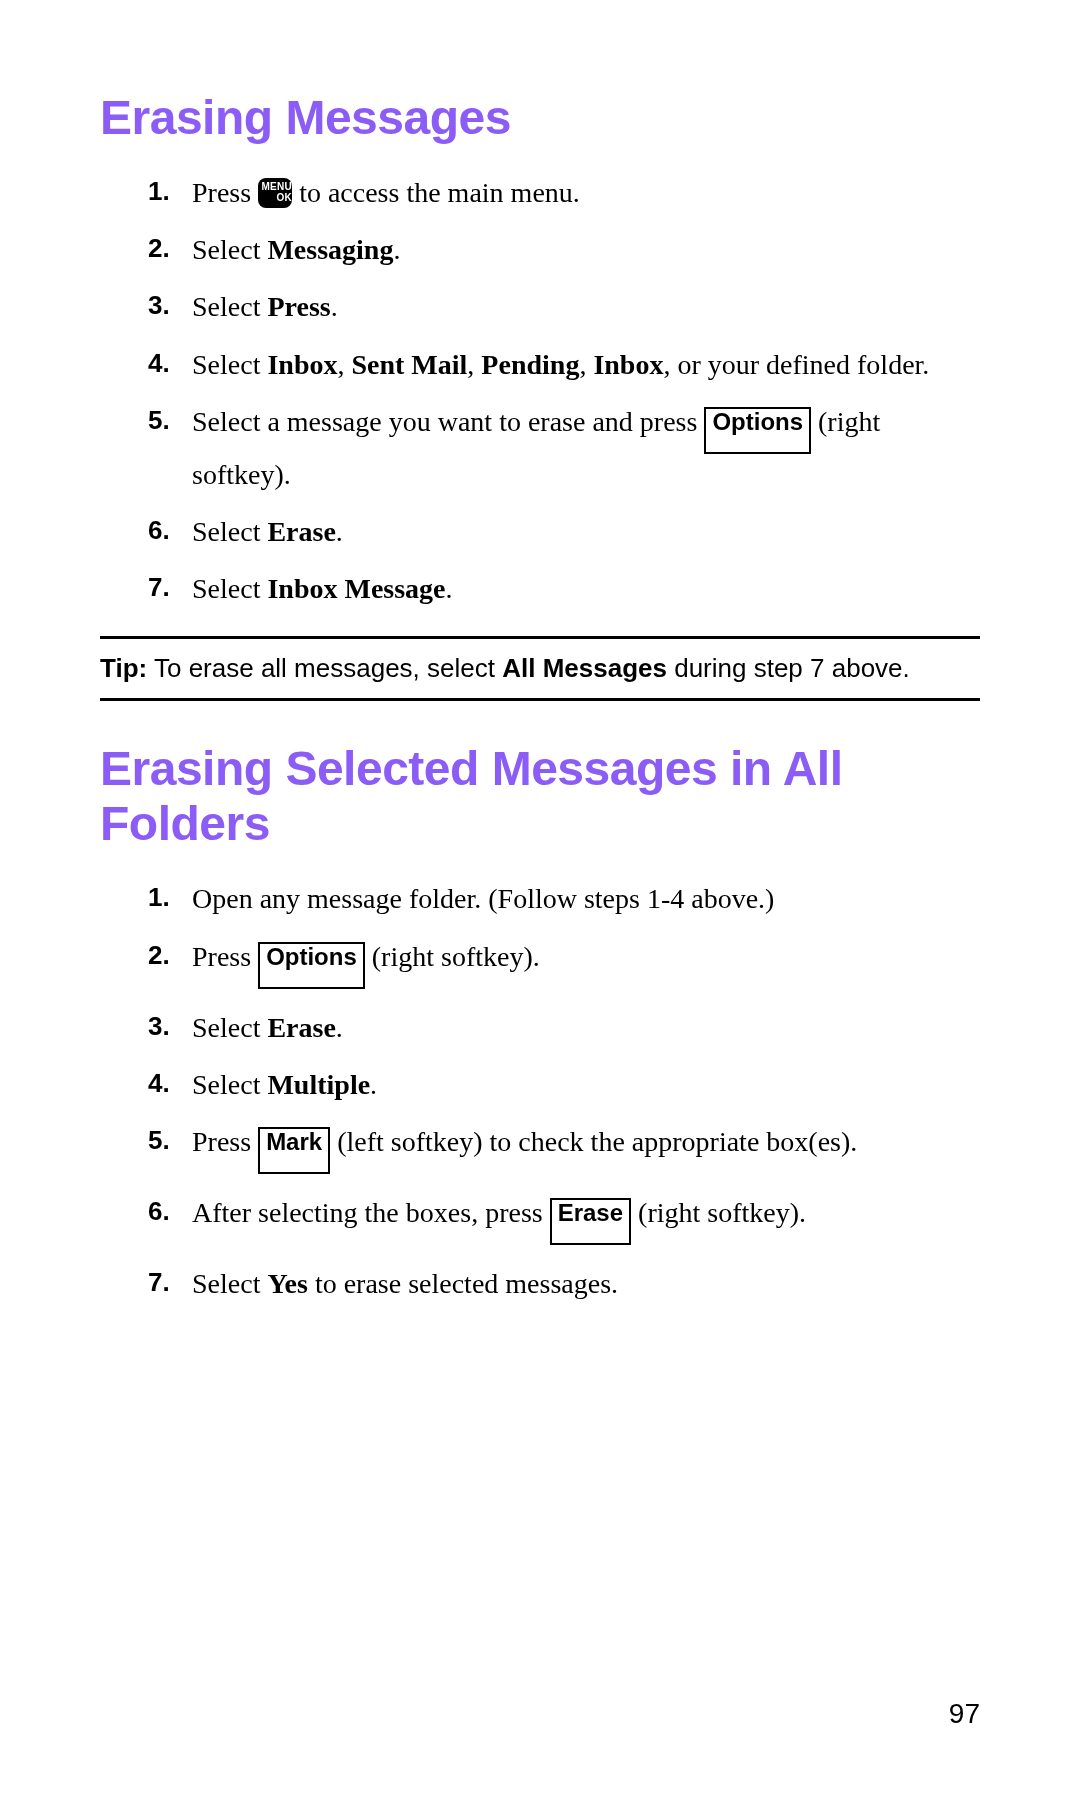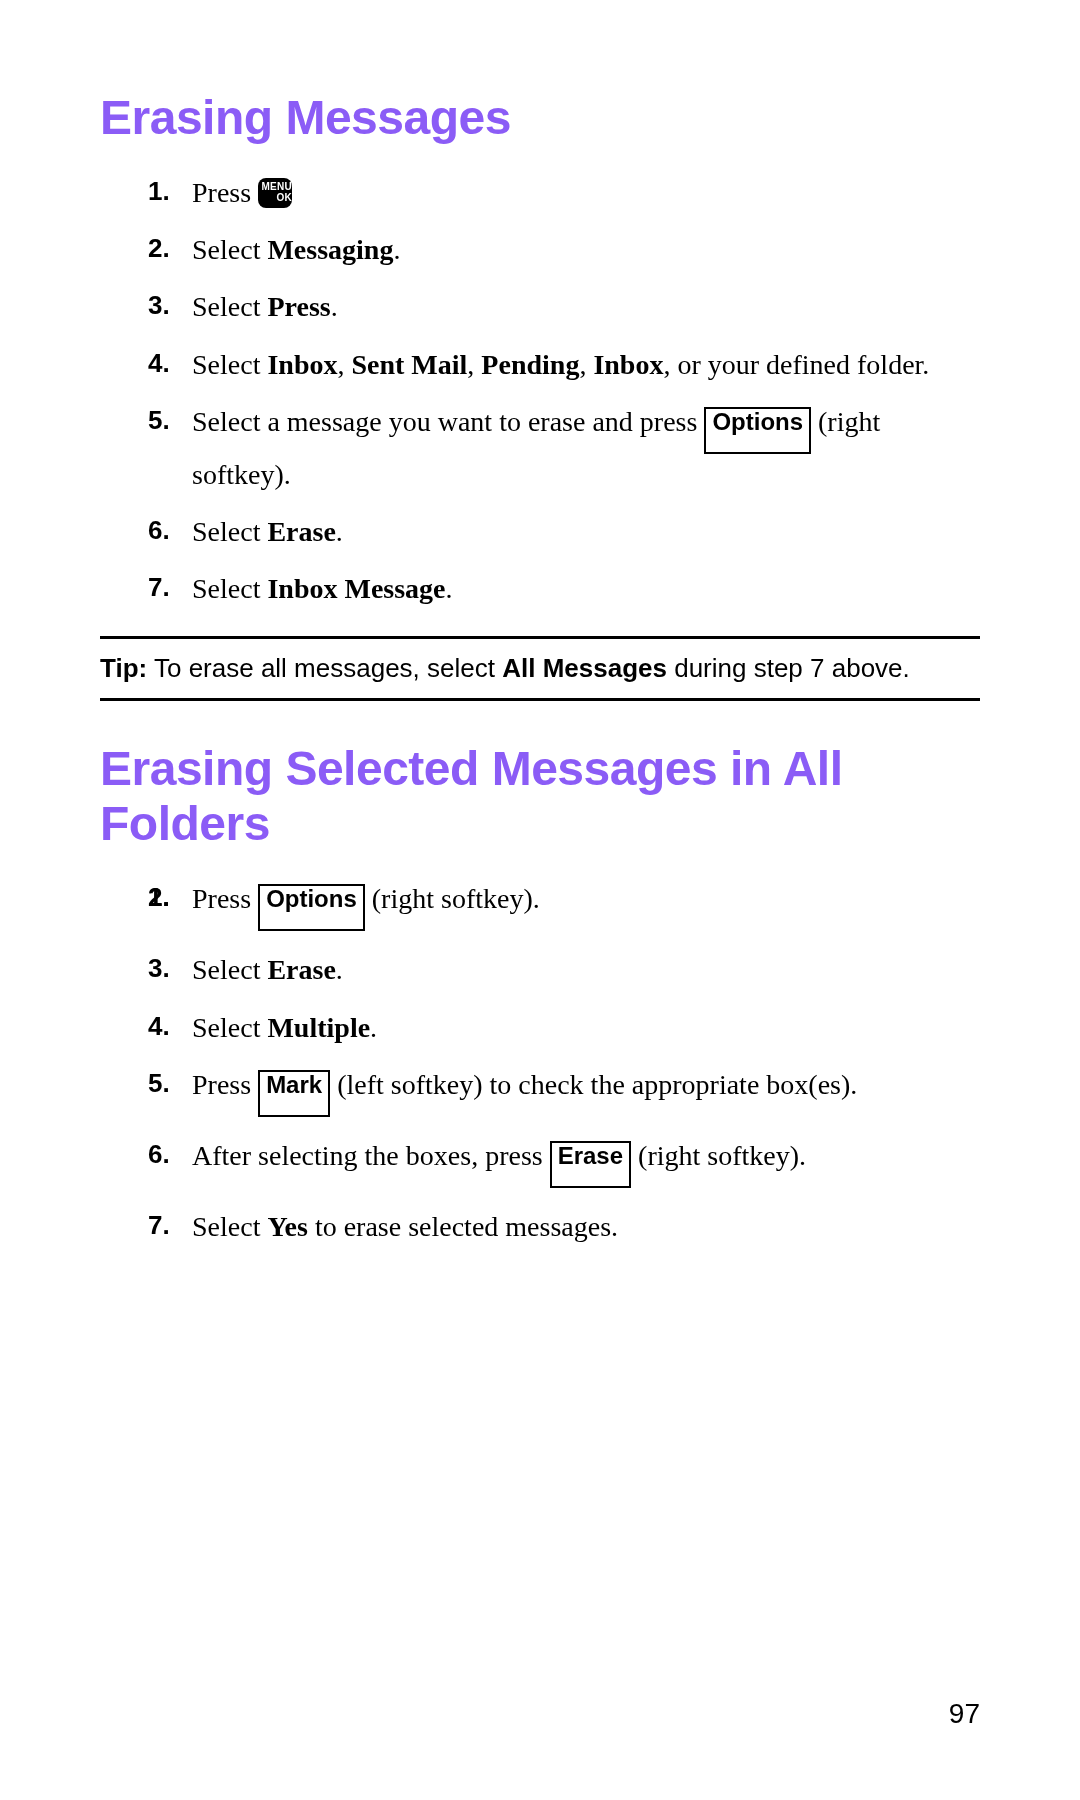--- a/index.html
+++ b/index.html
@@ -96,21 +96,21 @@
 <body>
 
 <h2 class="section-title">Erasing Messages</h2>
 
 <ol class="steps">
   <li>
     <span class="num">1.</span>
     <span>Press </span><span class="key-icon">
         <span>MENU</span>
         <span>OK</span>
-      </span>
+      </span><span> to access the main menu.</span>
   </li>
   <li>
     <span class="num">2.</span>
     <span>Select </span><span class="b">Messaging</span><span>.</span>
   </li>
   <li>
     <span class="num">3.</span>
     <span>Select </span><span class="b">Press</span><span>.</span>
   </li>
   <li>
@@ -133,20 +133,21 @@
 
 <div class="tip-box">
   <span class="tip-label">Tip:</span><span> To erase all messages, select </span><span class="tip-bold">All Messages</span><span> during step 7 above.</span>
 </div>
 
 <h2 class="section-title">Erasing Selected Messages in All Folders</h2>
 
 <ol class="steps">
   <li>
     <span class="num">1.</span>
+    <span>Open any message folder. (Follow steps 1-4 above.)</span>
   </li>
   <li>
     <span class="num">2.</span>
     <span>Press </span><span class="softkey">Options</span><span> (right softkey).</span>
   </li>
   <li>
     <span class="num">3.</span>
     <span>Select </span><span class="b">Erase</span><span>.</span>
   </li>
   <li>

